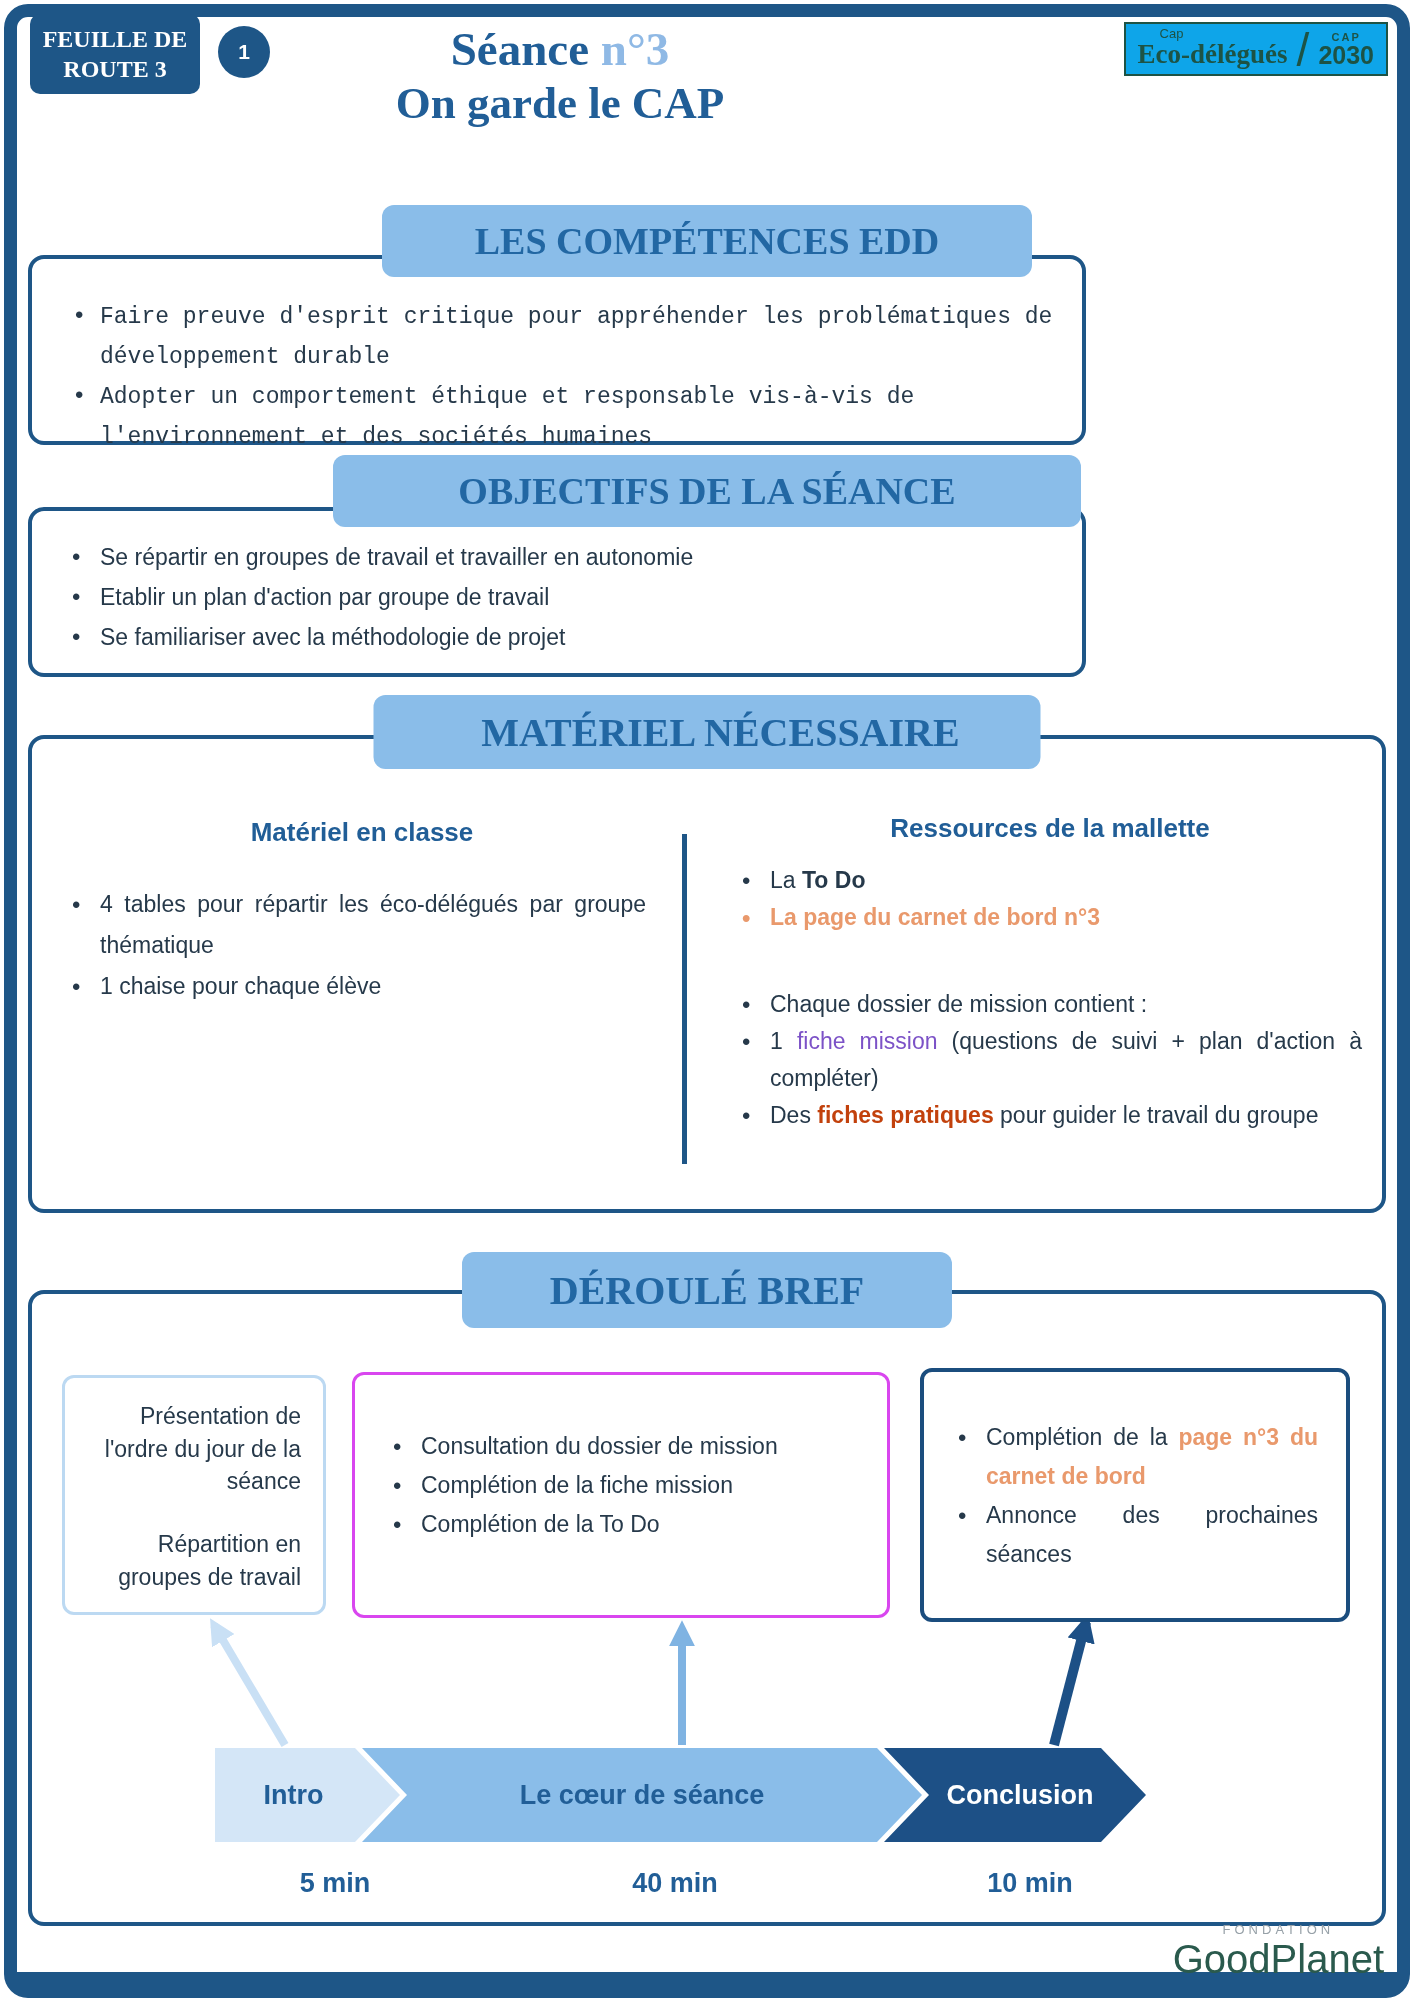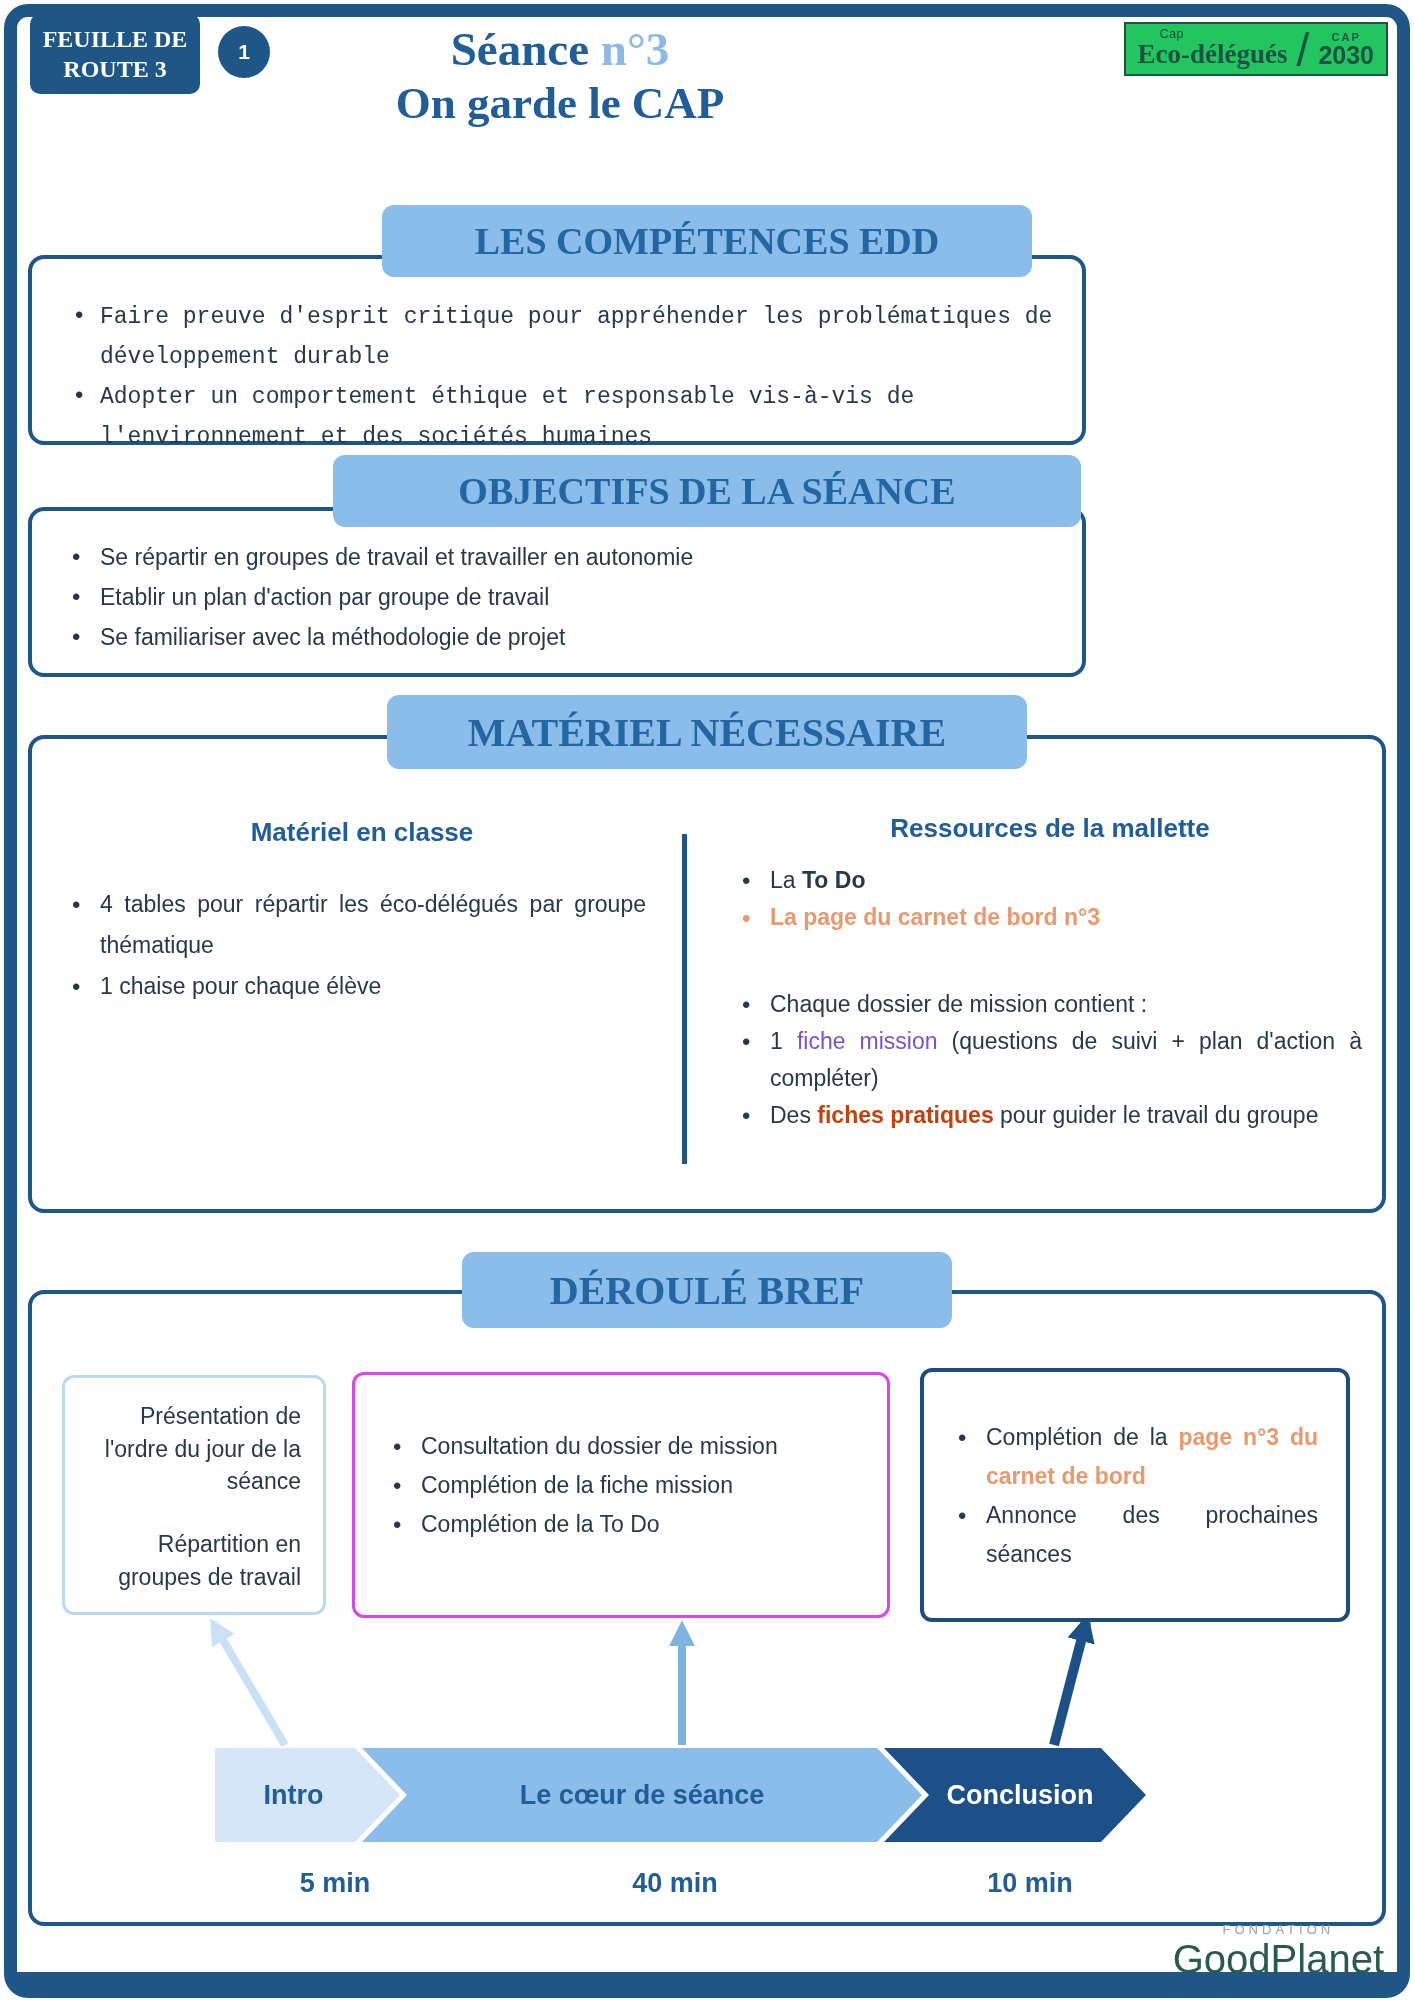--- a/index.html
+++ b/index.html
@@ -14,36 +14,36 @@
   .route-badge{position:absolute;left:30px;top:14px;width:170px;height:80px;background:#1e5687;
     border-radius:10px;color:#ffffff;font-family:"Liberation Serif",serif;font-weight:bold;font-size:24px;
     display:flex;flex-direction:column;align-items:center;justify-content:center;line-height:1.25;text-align:center;z-index:3;}
   .page-circle{position:absolute;left:218px;top:26px;width:52px;height:52px;border-radius:50%;background:#1e5687;
     color:#fff;font-weight:bold;font-size:21px;display:flex;align-items:center;justify-content:center;z-index:3;}
   .main-title{position:absolute;left:260px;top:24px;width:600px;text-align:center;
     font-family:"Liberation Serif",serif;font-weight:bold;color:#215e97;z-index:3;}
   .main-title .l1{font-size:47px;line-height:1.1;}
   .main-title .num{color:#8fb9e5;}
   .main-title .l2{font-size:45px;line-height:1.15;margin-top:2px;}
-  .partner-logo{position:absolute;right:26px;top:22px;border:2px solid #1d5345;background:#22c55e;
+  .partner-logo{position:absolute;right:26px;top:22px;border:2px solid #1d5345;background:#0ea5e9;
     padding:3px 12px 6px 12px;display:flex;align-items:flex-end;gap:9px;color:#1d5345;z-index:3;}
   .pl-left{display:flex;flex-direction:column;line-height:1;}
   .pl-cap{font-size:13px;margin-left:22px;margin-bottom:1px;}
   .pl-name{font-family:"Liberation Serif",serif;font-weight:bold;font-size:27px;}
   .pl-slash{font-size:46px;font-weight:300;line-height:0.85;margin-bottom:-2px;}
   .pl-right{display:flex;flex-direction:column;align-items:center;line-height:1;}
   .pl-cap2030-top{font-size:11px;font-weight:bold;letter-spacing:2px;}
   .pl-cap2030-bot{font-size:25px;font-weight:bold;letter-spacing:0px;}
   
   .sec-badge{position:absolute;left:50%;transform:translateX(-50%);background:#8abde9;border-radius:12px;
     color:#2267a3;font-family:"Liberation Serif",serif;font-weight:bold;text-align:center;
     display:flex;align-items:center;justify-content:center;z-index:3;}
   .badge-comp{top:205px;width:650px;height:72px;font-size:38px;}
   .badge-obj{top:455px;width:748px;height:72px;font-size:38px;}
-  .badge-mat{top:695px;width:640px;height:74px;font-size:40px;}
+  .badge-mat{top:695px;width:640px;height:74px;font-size:40px;padding-left:27px;}
   .badge-der{top:1252px;width:490px;height:76px;font-size:40px;}
   
   .sec-box{position:absolute;left:28px;border:4px solid #1e5687;border-radius:16px;background:transparent;z-index:2;}
   .box-comp{top:255px;width:1050px;height:182px;}
   .box-obj{top:507px;width:1050px;height:162px;}
   .box-mat{top:735px;width:1350px;height:470px;}
   .box-der{top:1290px;width:1350px;height:628px;}
   
   ul.blist{list-style:none;margin:0;padding:0;}
   ul.blist li{position:relative;padding-left:38px;font-size:23px;line-height:40px;}

